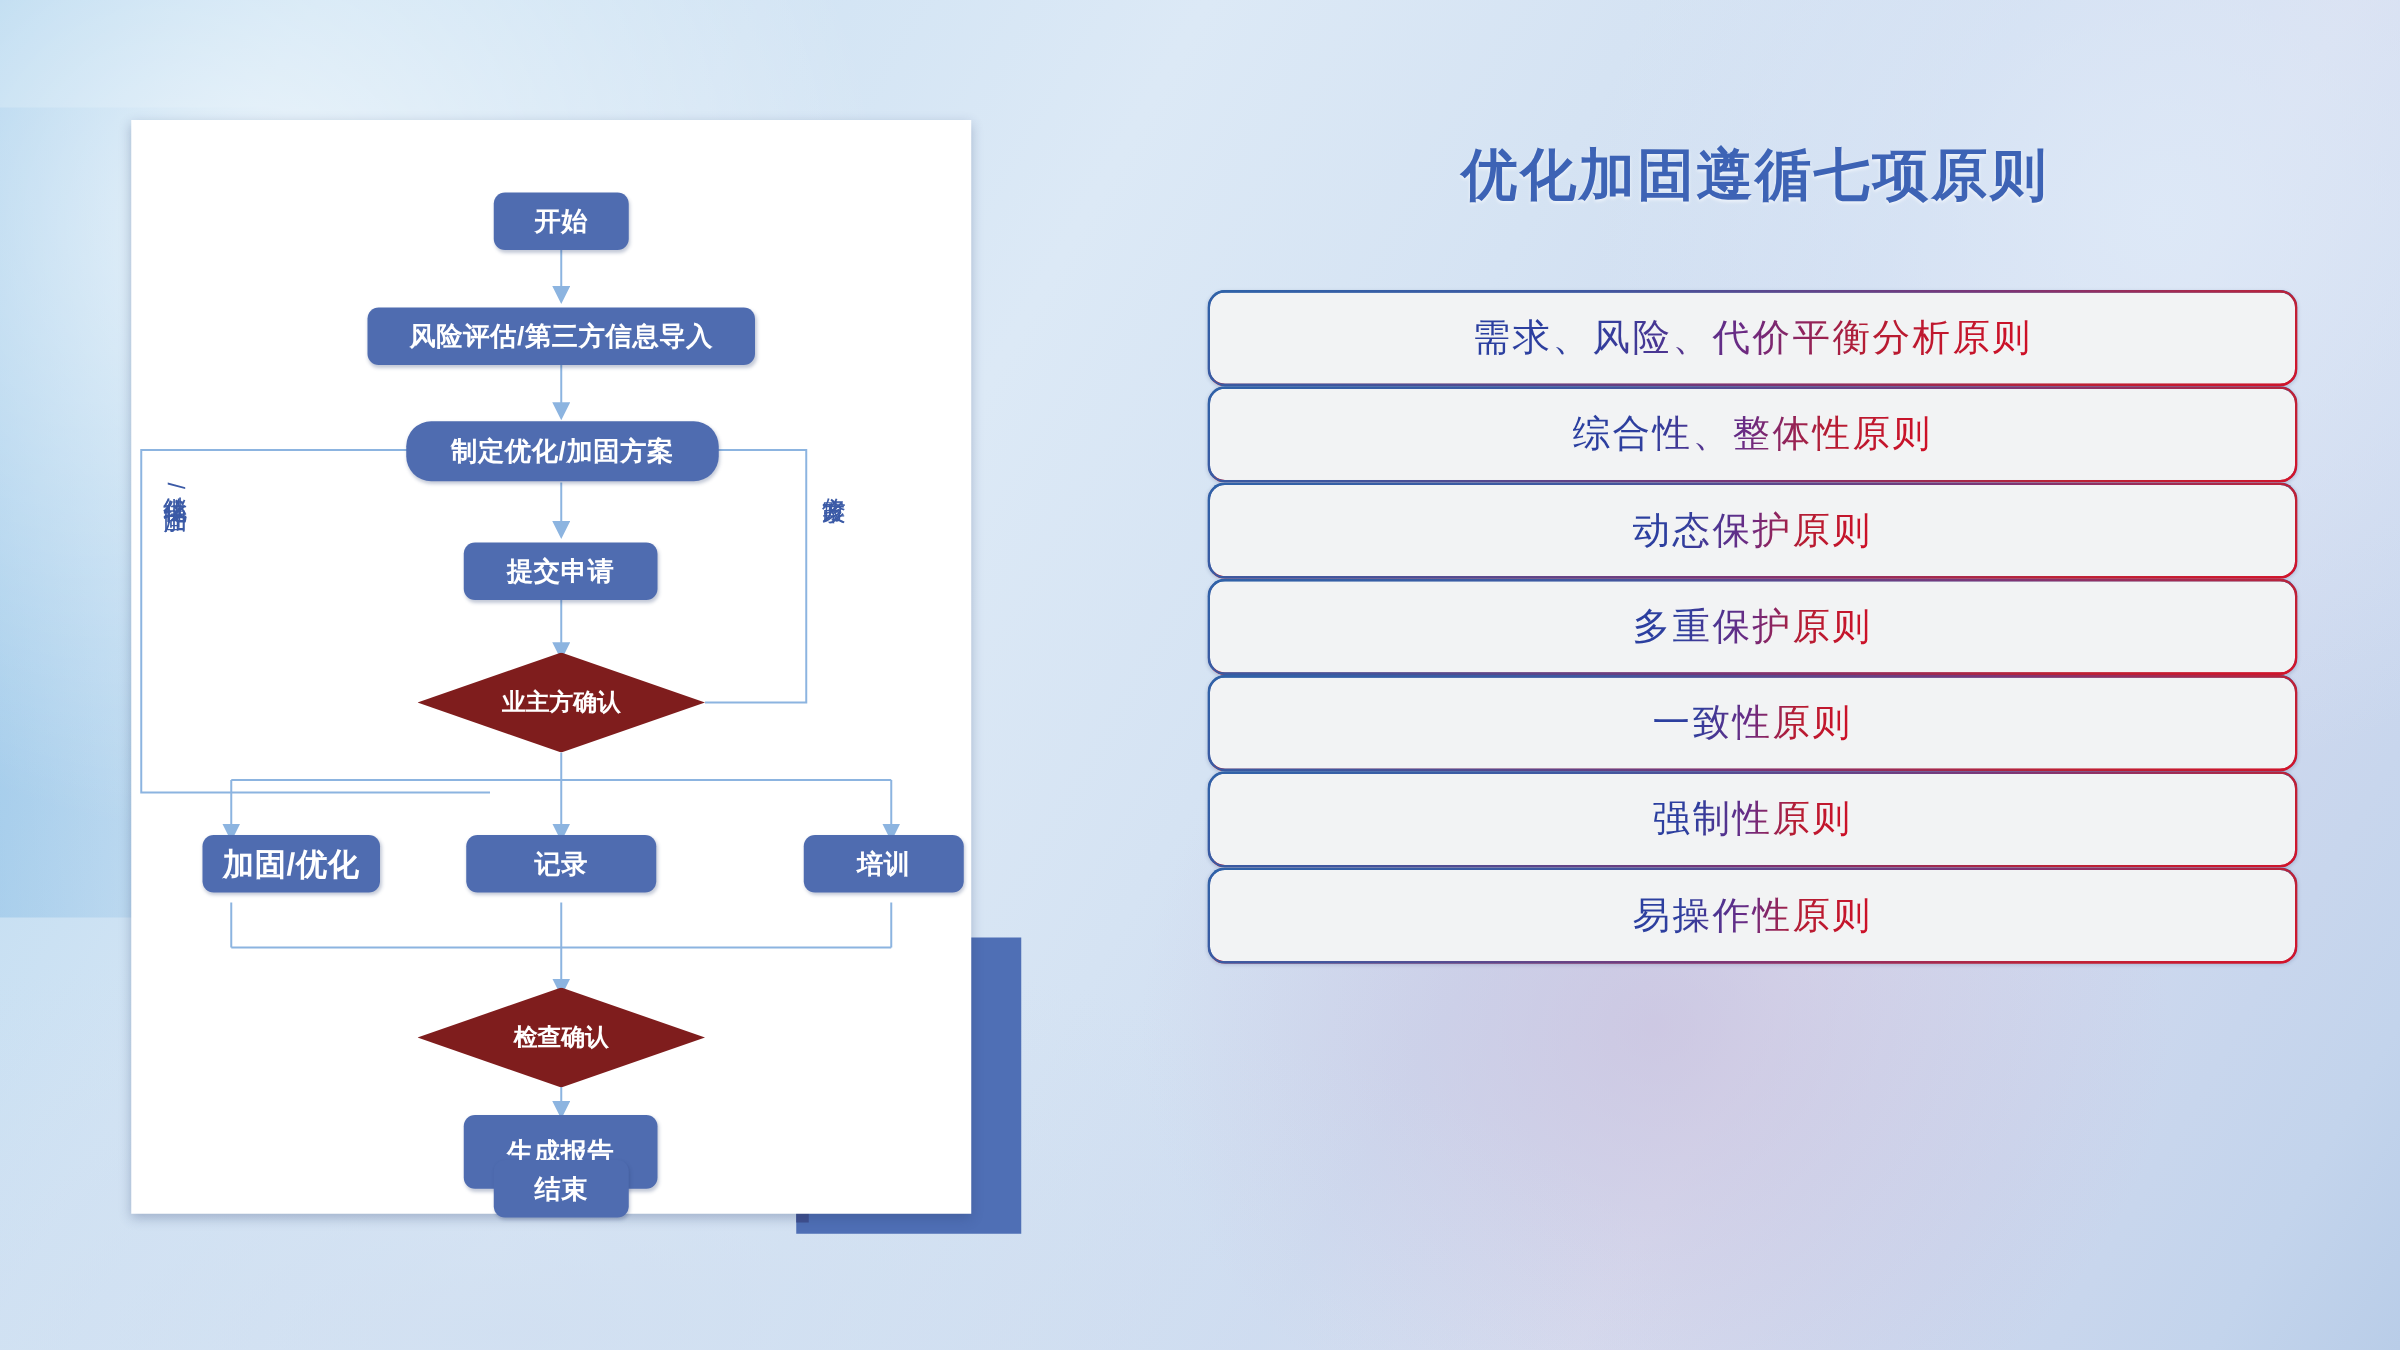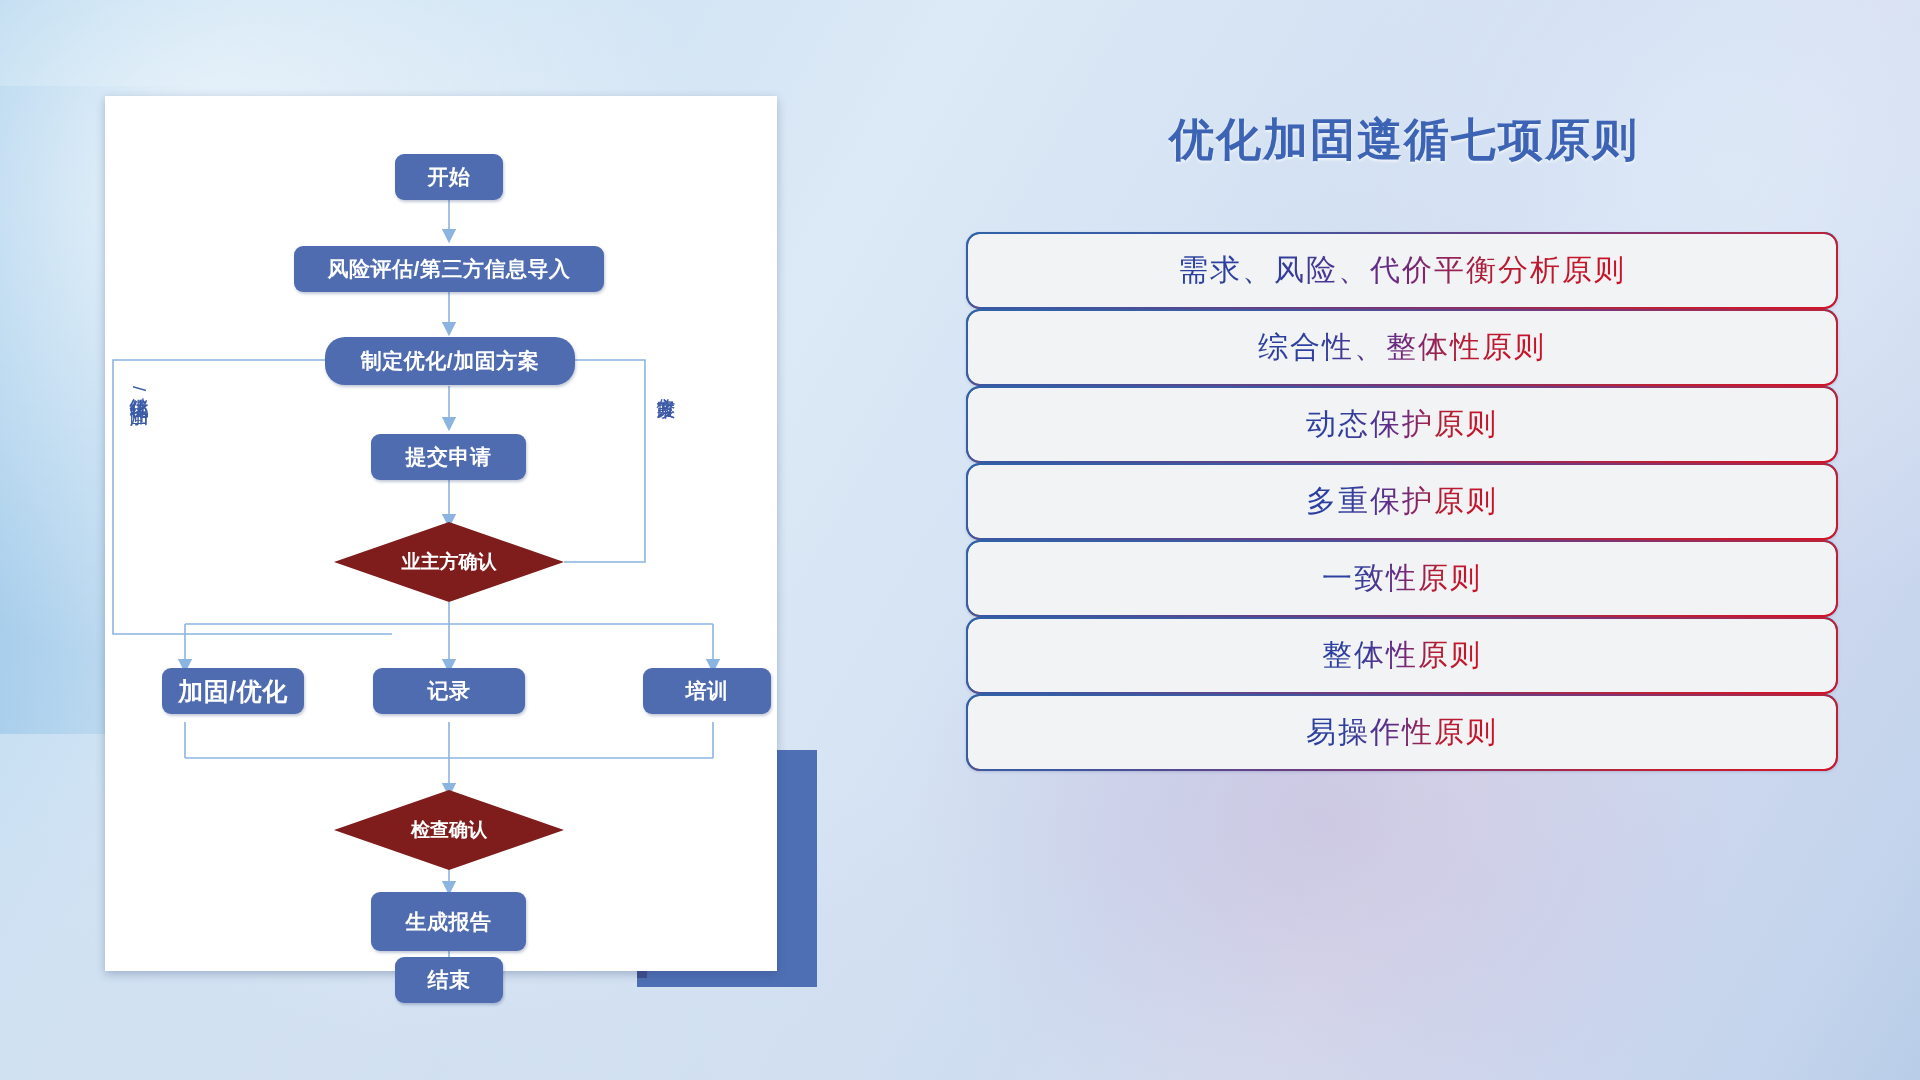--- a/index.html
+++ b/index.html
@@ -245,21 +245,21 @@
     </div>
 
     <div class="diamond" style="left:229px; top:694px; width:230px; height:80px;">
       <span>检查确认</span>
     </div>
 
     <div class="node" style="left:266px; top:796px; width:155px; height:59px; font-size:21px;">
       <span>生成报告</span>
     </div>
 
-    <div class="node" style="left:290px; top:861px; width:108px; height:46px; font-size:21px;">
+    <div class="node" style="left:290px; top:832px; width:108px; height:46px; font-size:21px;">
       <span>结束</span>
     </div>
 
     <div class="vlabel vlabel-slash" style="left:25px; top:286px;">继续优化/加固</div>
 
     <div class="vlabel" style="left:552px; top:286px;">方案修改</div>
 
   </div>
 </div>
 
@@ -283,21 +283,21 @@
 
     <div class="p-box">
       <span class="p-text">多重保护原则</span>
     </div>
 
     <div class="p-box">
       <span class="p-text">一致性原则</span>
     </div>
 
     <div class="p-box">
-      <span class="p-text">整体性原则</span>
+      <span class="p-text">强制性原则</span>
     </div>
 
     <div class="p-box">
       <span class="p-text">易操作性原则</span>
     </div>
 
   </div>
 </div>
 
 </body></html>

